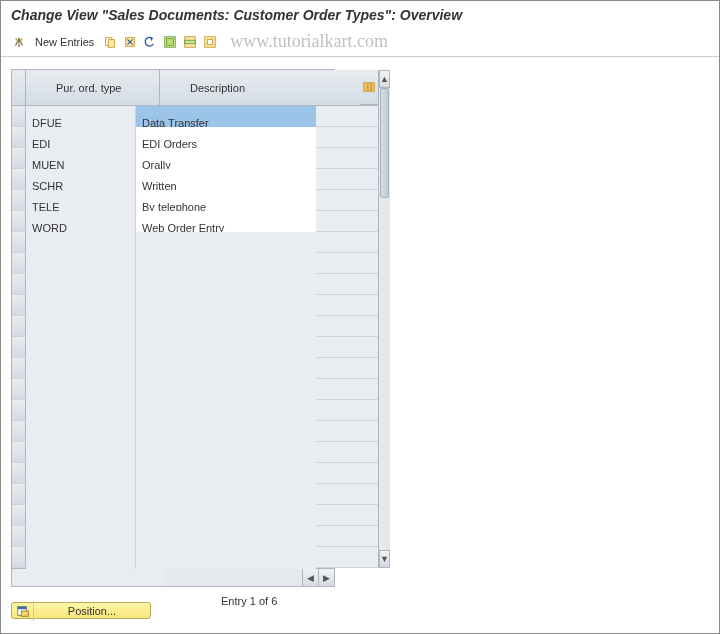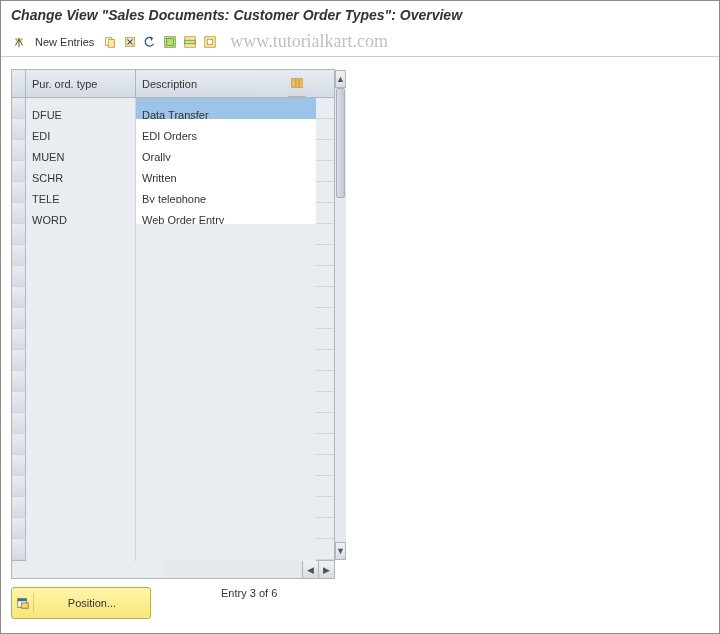--- a/index.html
+++ b/index.html
@@ -58,21 +58,22 @@
       display: flex;
       border: 1px solid #aeb6bf;
     }
     .grid-area {
       flex: 1;
     }
     .grid-header {
       display: flex;
       background: linear-gradient(#e8ecf1, #d4dbe4);
       border-bottom: 1px solid #aeb6bf;
-      height: 28px;
+      height: 36px;
+      gap: 24px;
     }
     .row-selector-head {
       width: 14px;
       background: linear-gradient(#e8ecf1, #d4dbe4);
       border-right: 1px solid #aeb6bf;
     }
     .col-head {
       padding: 4px 6px;
       border-right: 1px solid #aeb6bf;
       color: #333;
@@ -197,21 +198,21 @@
       display: flex;
       align-items: center;
       gap: 70px;
     }
     .position-btn {
       display: flex;
       align-items: center;
       background: linear-gradient(#fef6a8, #f8e67a);
       border: 1px solid #b8ac5a;
       border-radius: 3px;
-      height: 32px;
+      height: 17px;
       width: 140px;
       cursor: pointer;
       font-size: 11px;
       color: #333;
       margin-top: 20px;
     }
     .position-icon {
       width: 22px;
       height: 20px;
       display: flex;
@@ -453,14 +454,14 @@
   <div class="position-btn">
     <span class="position-icon">
       <svg class="ico" viewBox="0 0 16 16">
           <rect x="2" y="3" width="10" height="10" fill="#fff" stroke="#8a7a3a"></rect>
           <rect x="2" y="3" width="10" height="3" fill="#3a6ab8"></rect>
           <rect x="6" y="8" width="8" height="6" fill="#f8d860" stroke="#8a7a3a"></rect>
         </svg>
     </span>
     <span class="position-label">Position...</span>
   </div>
-  <div class="entry-label">Entry 3 of 6</div>
+  <div class="entry-label">Entry 1 of 6</div>
 </div>
 
 </body></html>

